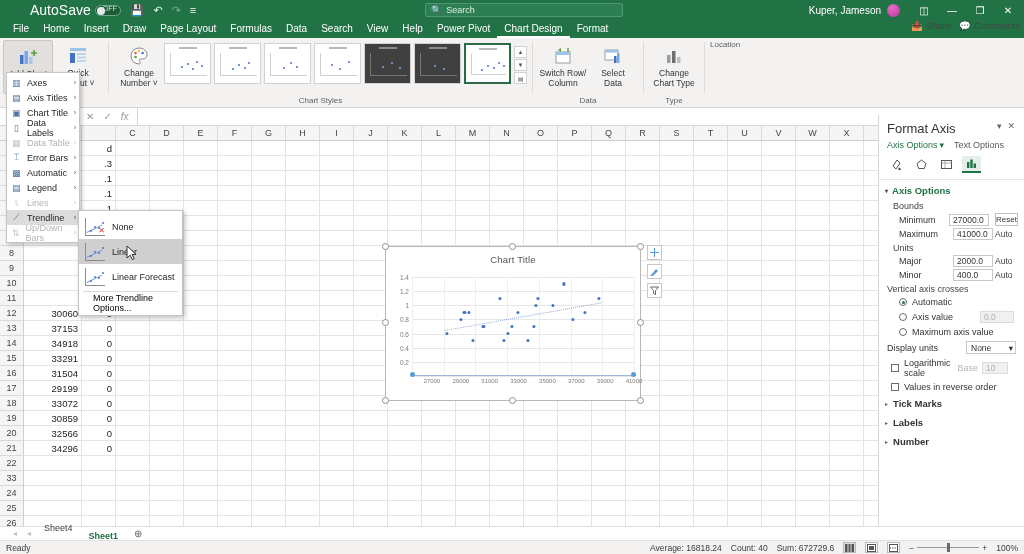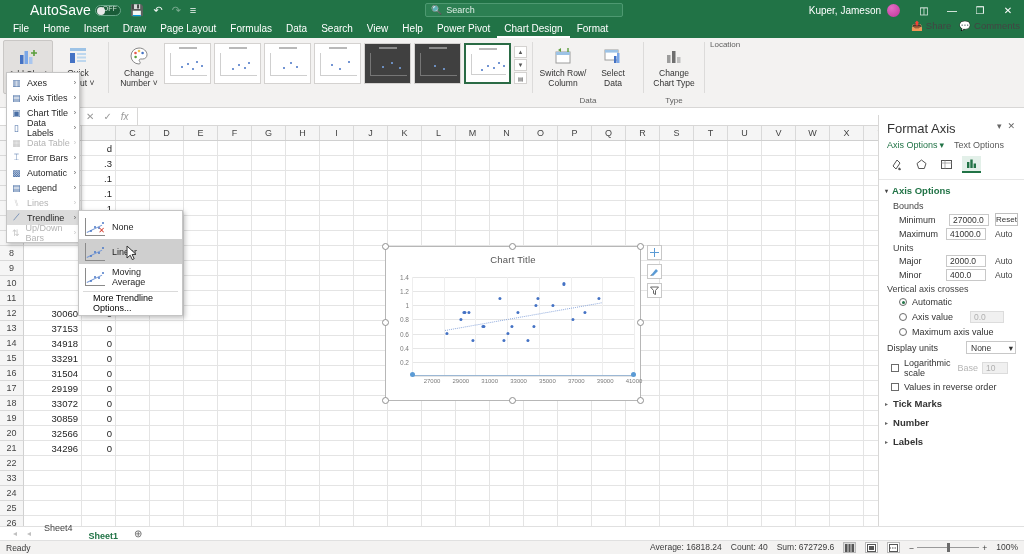--- a/index.html
+++ b/index.html
@@ -233,21 +233,21 @@
   .sub-hdr { font-size: 9px; color: #444; padding: 2px 8px 1px 14px; }
   .frow { display: flex; align-items: center; padding: 1px 6px 1px 20px; font-size: 9px; color: #333; }
   .frow .lb { flex: 1; }
   .fin {
     width: 40px; height: 12px; border: 1px solid #c8c8c8; background: #fff;
     font-size: 8.5px; color: #333; text-align: left; padding-left: 3px; line-height: 11px;
   }
   .fin.dim { background: #f0f0f0; color: #b0b0b0; border-color: #dcdcdc; }
   .fbtn { width: 23px; height: 13px; border: 1px solid #c0c0c0; background: #fff;
           font-size: 8px; text-align: center; line-height: 12px; margin-left: 6px; color: #333; }
-  .fauto { font-size: 8.5px; color: #444; margin-left: 9px; width: 23px; }
+  .fauto { font-size: 8.5px; color: #444; margin-left: 2px; width: 23px; }
   .radio { width: 8px; height: 8px; border: 1px solid #6b6b6b; border-radius: 50%;
     display: inline-block; margin-right: 5px; position: relative; flex: none; }
   .radio.on::after { content:""; position: absolute; left: 1.5px; top: 1.5px; width: 3px; height: 3px;
     border-radius: 50%; background: #217346; }
   .chk { width: 8px; height: 8px; border: 1px solid #6b6b6b; display: inline-block;
     margin-right: 5px; flex: none; }
   .chk.dim { border-color: #c4c4c4; }
   .sel-ctl { width: 50px; height: 13px; border: 1px solid #c8c8c8; background: #fff;
     font-size: 8.5px; display: flex; align-items: center; justify-content: space-between;
     padding: 0 2px 0 4px; color: #333; }
@@ -266,21 +266,21 @@
   .navarrow { width: 14px; text-align: center; font-size: 8px; color: #c0c0c0; }
   .stab { padding: 0 8px; font-size: 9px; color: #444; height: 26px; line-height: 14px; }
   .stab.active { color: #217346; font-weight: bold; border-bottom: 2px solid #217346; margin-top: 17px; }
   .addsheet { font-size: 10px; color: #666; padding: 0 8px; }
 
   .statusbar {
     position: absolute; left: 0; right: 0; bottom: 0; height: 14px;
     background: #f3f2f1; border-top: 1px solid #e0e0e0;
     display: flex; align-items: center; font-size: 8.5px; color: #3a3a3a; padding: 0 6px;
   }
-  .sb-right { margin-left: auto; display: flex; gap: 9px; }
+  .sb-right { margin-left: auto; display: flex; align-items: center; gap: 9px; }
   .viewbtn { width: 13px; height: 11px; border: 1px solid #b8b8b8; background: #fff;
     display: flex; align-items: center; justify-content: center; font-size: 7px; }
   .viewbtn.sel { background: #dedede; }
   .zoomslider { display: flex; align-items: center; gap: 3px; }
   .zs-track { width: 62px; height: 1px; background: #9a9a9a; position: relative; }
   .zs-thumb { position: absolute; left: 30px; top: -4px; width: 3px; height: 9px; background: #6b6b6b; }
 </style>
 </head>
 <body>
 
@@ -444,20 +444,21 @@
             <span class="dot" style="left:32px;top:17px"></span>
           <span class="dot" style="left:37px;top:20px"></span>
         </div>
         <div class="gallery-scroll">
           <div class="gs-btn">▲</div>
           <div class="gs-btn">▼</div>
           <div class="gs-btn">▤</div>
         </div>
       </div>
     </div>
+    <div class="glabel">Chart Styles</div>
   </div>
 
   <div class="rsep"></div>
 
   <div class="rgroup">
     <div class="gbody">
       <div class="bigbtn">
         <span class="ic">
           <svg width="22" height="22" viewBox="0 0 22 22">
             <rect x="4" y="7" width="14" height="11" fill="#fff" stroke="#9c9c9c"></rect>
@@ -1457,21 +1458,21 @@
       <span>Linear</span>
     </div>
     <div class="sm-item">
       <span class="sm-thumb">
         <span class="ln"></span>
         <i style="left: 4px; top: 12px;"></i>
         <i style="left: 8px; top: 8px;"></i>
         <i style="left: 12px; top: 9px;"></i>
         <i style="left: 16px; top: 4px;"></i>
       </span>
-      <span>Moving Average</span>
+      <span>Linear Forecast</span>
     </div>
     <div class="sm-sep"></div>
     <div class="sm-more">
       <span style="text-decoration: none;">More Trendline Options...</span>
     </div>
   </div>
 
 <svg class="cursor-arrow" width="12" height="16" viewBox="0 0 12 16">
   <path d="M1 1 L1 13 L4.2 10.2 L6.3 14.6 L8.2 13.7 L6.1 9.5 L10 9.3 Z" fill="#fff" stroke="#333" stroke-width="1"></path>
 </svg>
@@ -1547,21 +1548,21 @@
   </div>
 
   <div class="sub-hdr" style="padding-left:8px">Vertical axis crosses</div>
   <div class="rowtxt" style="padding-left:20px">
     <span class="radio on"></span>
     <span>Automatic</span>
   </div>
   <div class="rowtxt" style="padding-left:20px">
     <span class="radio"></span>
     <span style="flex:1">Axis value</span>
-    <span class="fin dim" style="width:34px;margin-right:12px">0.0</span>
+    <span class="fin dim" style="width:34px;margin-right:2px">0.0</span>
   </div>
   <div class="rowtxt" style="padding-left:20px">
     <span class="radio"></span>
     <span>Maximum axis value</span>
   </div>
 
   <div class="rowtxt" style="padding-left:8px;justify-content:space-between;padding-right:8px">
     <span>Display units</span>
     <span class="sel-ctl">
       <span>None</span>
@@ -1578,25 +1579,25 @@
     <span class="chk"></span>
     <span>Values in reverse order</span>
   </div>
 
   <div class="collapsed">
     <span class="tri">▸</span>
     <span>Tick Marks</span>
   </div>
   <div class="collapsed">
     <span class="tri">▸</span>
-    <span>Number</span>
+    <span>Labels</span>
   </div>
   <div class="collapsed">
     <span class="tri">▸</span>
-    <span>Labels</span>
+    <span>Number</span>
   </div>
 </div>
 
 <div class="sheettabs">
   <span class="navarrow">◂</span>
   <span class="navarrow">◂</span>
   <span class="stab">Sheet4</span>
   <span class="stab active">Sheet1</span>
   <span class="addsheet">⊕</span>
 </div>

